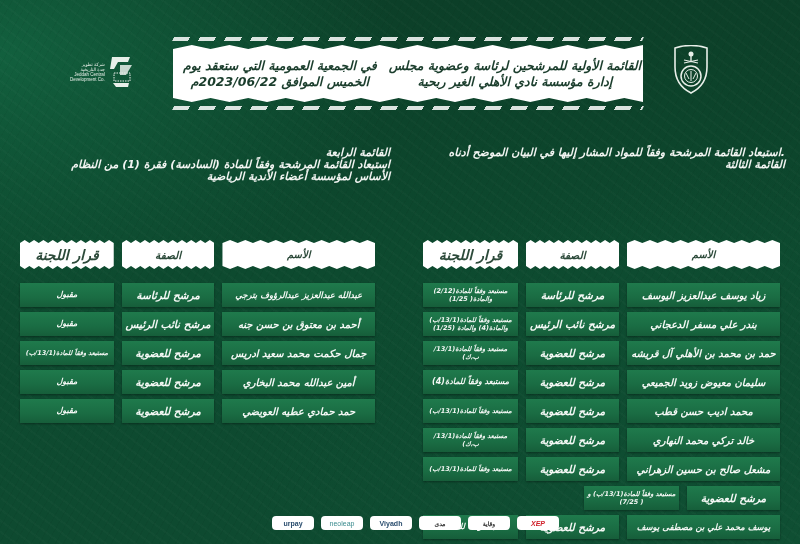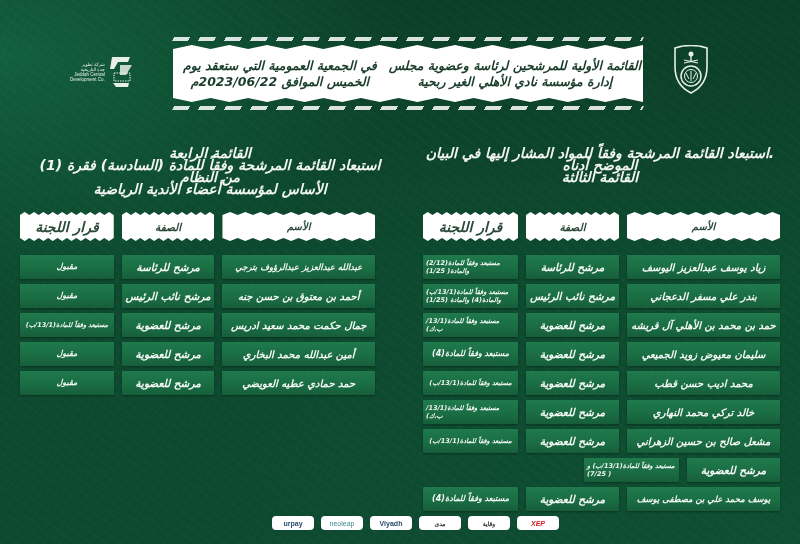--- a/index.html
+++ b/index.html
@@ -48,47 +48,48 @@
     }
     .dev-logo {
       position: absolute; left: 70px; top: 52px; width: 65px; height: 40px;
       display: flex; align-items: center; gap: 3px;
     }
     .dev-logo .mark { width: 26px; height: 34px; }
     .dev-logo .txt { font-size: 4.5px; line-height: 5px; color: #e8efe9; text-align: right; font-family: "Liberation Sans", sans-serif; }
 
     
     .caption {
-      position: absolute; direction: rtl; text-align: center;
-      font-weight: bold; font-style: italic; font-size: 14px; line-height: 12px; color: #f2f5f2;
+      position: absolute; direction: rtl; text-align: right;
+      font-weight: bold; font-style: italic; font-size: 11px; line-height: 12px; color: #f2f5f2;
     }
     .caption.third { left: 415px; top: 147px; width: 370px; }
     .caption.fourth { left: 30px; top: 147px; width: 360px; }
 
     
     .tbl { position: absolute; top: 212px; direction: rtl; }
     .tbl.third { left: 420px; width: 360px; }
     .tbl.fourth { left: 20px; width: 355px; }
 
     .head-row { display: flex; gap: 8px; margin-bottom: 14px; }
     .head-cell {
       height: 29px; background: #fff; color: #2c4a3a;
       display: flex; align-items: center; justify-content: center;
       font-weight: bold; font-style: italic; font-size: 14px;
       clip-path: polygon(
         0 3px, 5% 0, 10% 3px, 15% 0, 20% 3px, 25% 0, 30% 3px, 35% 0, 40% 3px, 45% 0, 50% 3px, 55% 0, 60% 3px, 65% 0, 70% 3px, 75% 0, 80% 3px, 85% 0, 90% 3px, 95% 0, 100% 3px,
         100% calc(100% - 3px), 95% 100%, 90% calc(100% - 3px), 85% 100%, 80% calc(100% - 3px), 75% 100%, 70% calc(100% - 3px), 65% 100%, 60% calc(100% - 3px), 55% 100%, 50% calc(100% - 3px), 45% 100%, 40% calc(100% - 3px), 35% 100%, 30% calc(100% - 3px), 25% 100%, 20% calc(100% - 3px), 15% 100%, 10% calc(100% - 3px), 5% 100%, 0 calc(100% - 3px)
       );
+      margin-top: 28px;
     }
     .data-row { display: flex; gap: 8px; margin-bottom: 5px; }
     .cell {
       height: 24px;
       background: linear-gradient(180deg, #1f7a4c 0%, #1a6c43 60%, #165e3a 100%);
       box-shadow: 0 1px 2px rgba(0,0,0,0.35);
-      display: flex; align-items: center; justify-content: center; text-align: left;
+      display: flex; align-items: center; justify-content: center; text-align: center;
       font-weight: bold; font-style: italic; color: #f4f8f5;
       white-space: nowrap; overflow: hidden;
     }
     .c-name { width: 153px; font-size: 10px; }
     .c-role { width: 93px; font-size: 10.5px; }
     .c-dec  { width: 95px; font-size: 6.5px; line-height: 8px; white-space: normal; padding: 0 3px; }
     .c-dec.big { font-size: 8px; }
     .tbl.fourth .c-name { width: 153px; }
     .tbl.fourth .c-role { width: 93px; }
     .tbl.fourth .c-dec { width: 94px; }

